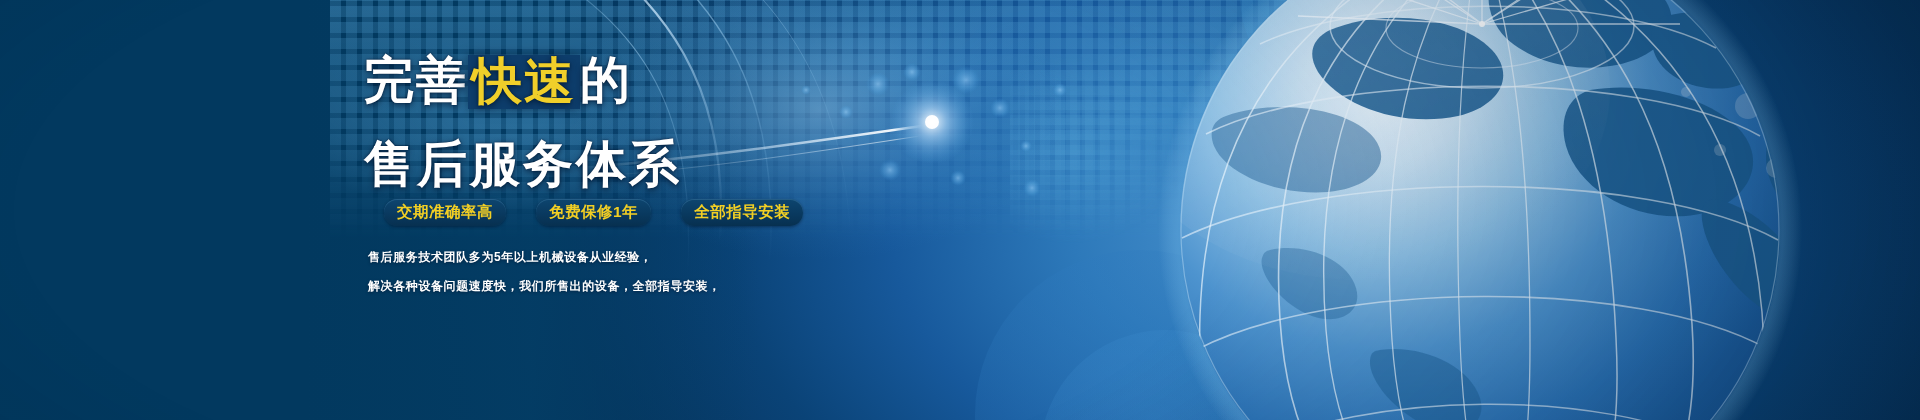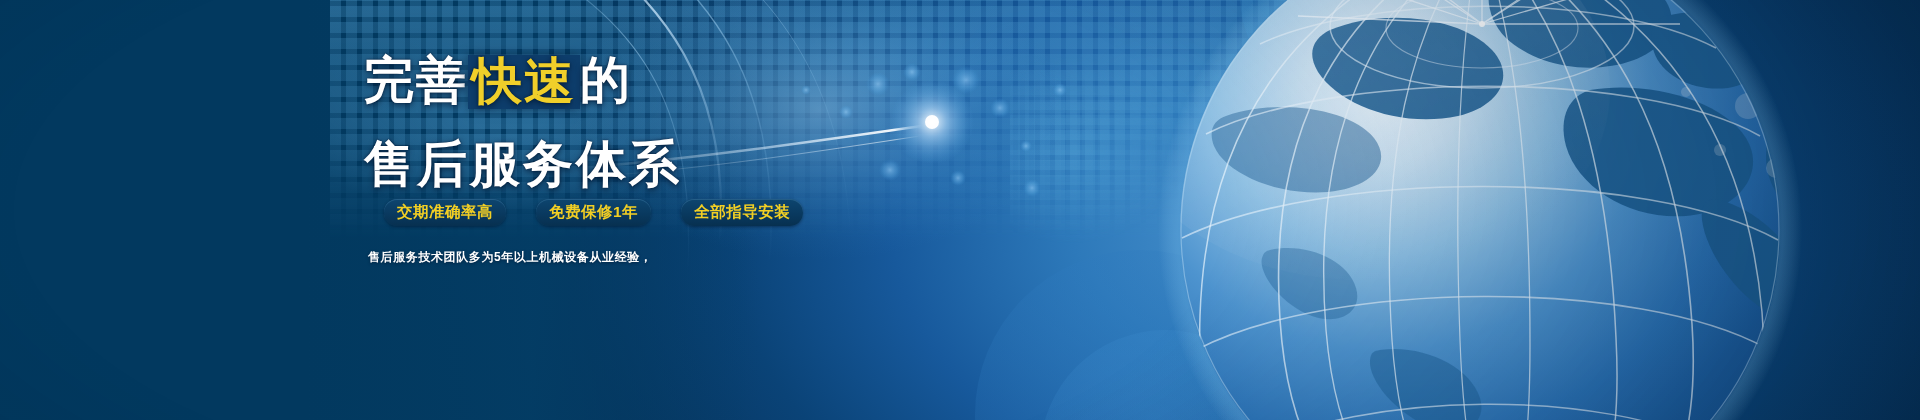--- a/index.html
+++ b/index.html
@@ -291,16 +291,17 @@
     </div>
 
     <div class="badges">
       <span class="badge">交期准确率高</span>
       <span class="badge">免费保修1年</span>
       <span class="badge">全部指导安装</span>
     </div>
 
     <div class="para">
       <div class="para-line">售后服务技术团队多为5年以上机械设备从业经验，</div>
+      <div class="para-line">解决各种设备问题速度快，我们所售出的设备，全部指导安装，</div>
     </div>
 
   </div>
 </div>
 
 </body></html>

